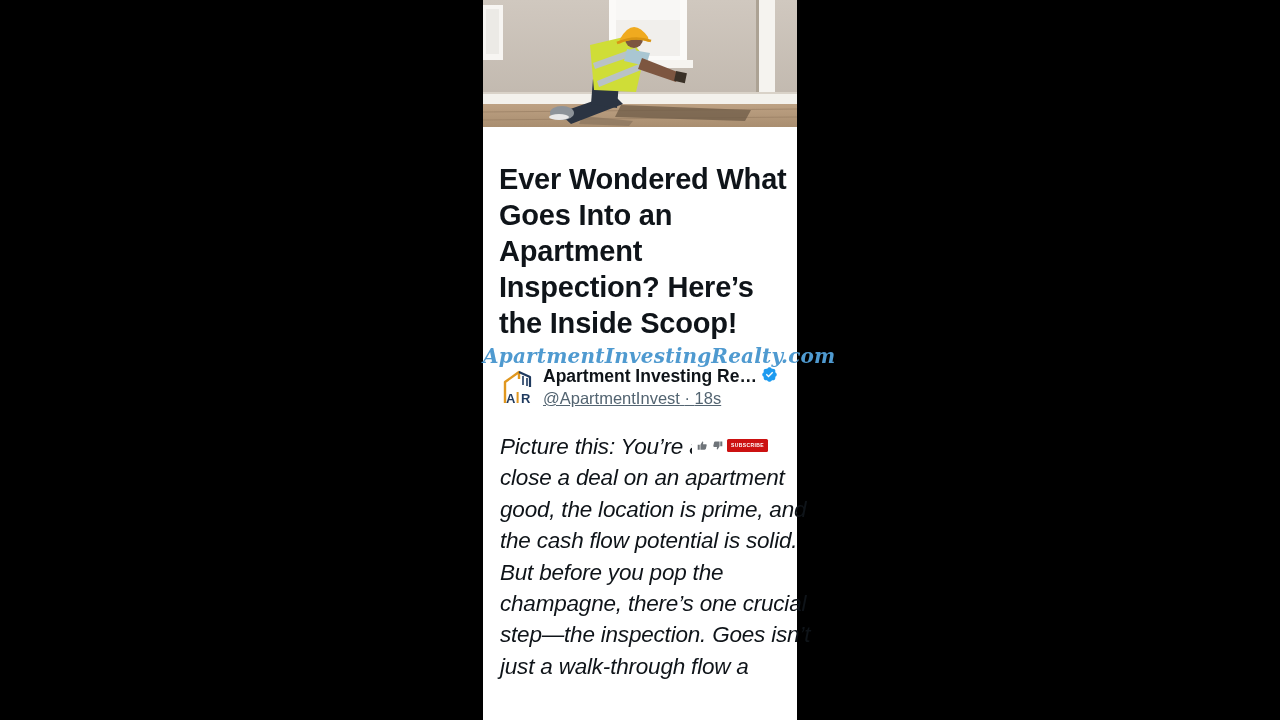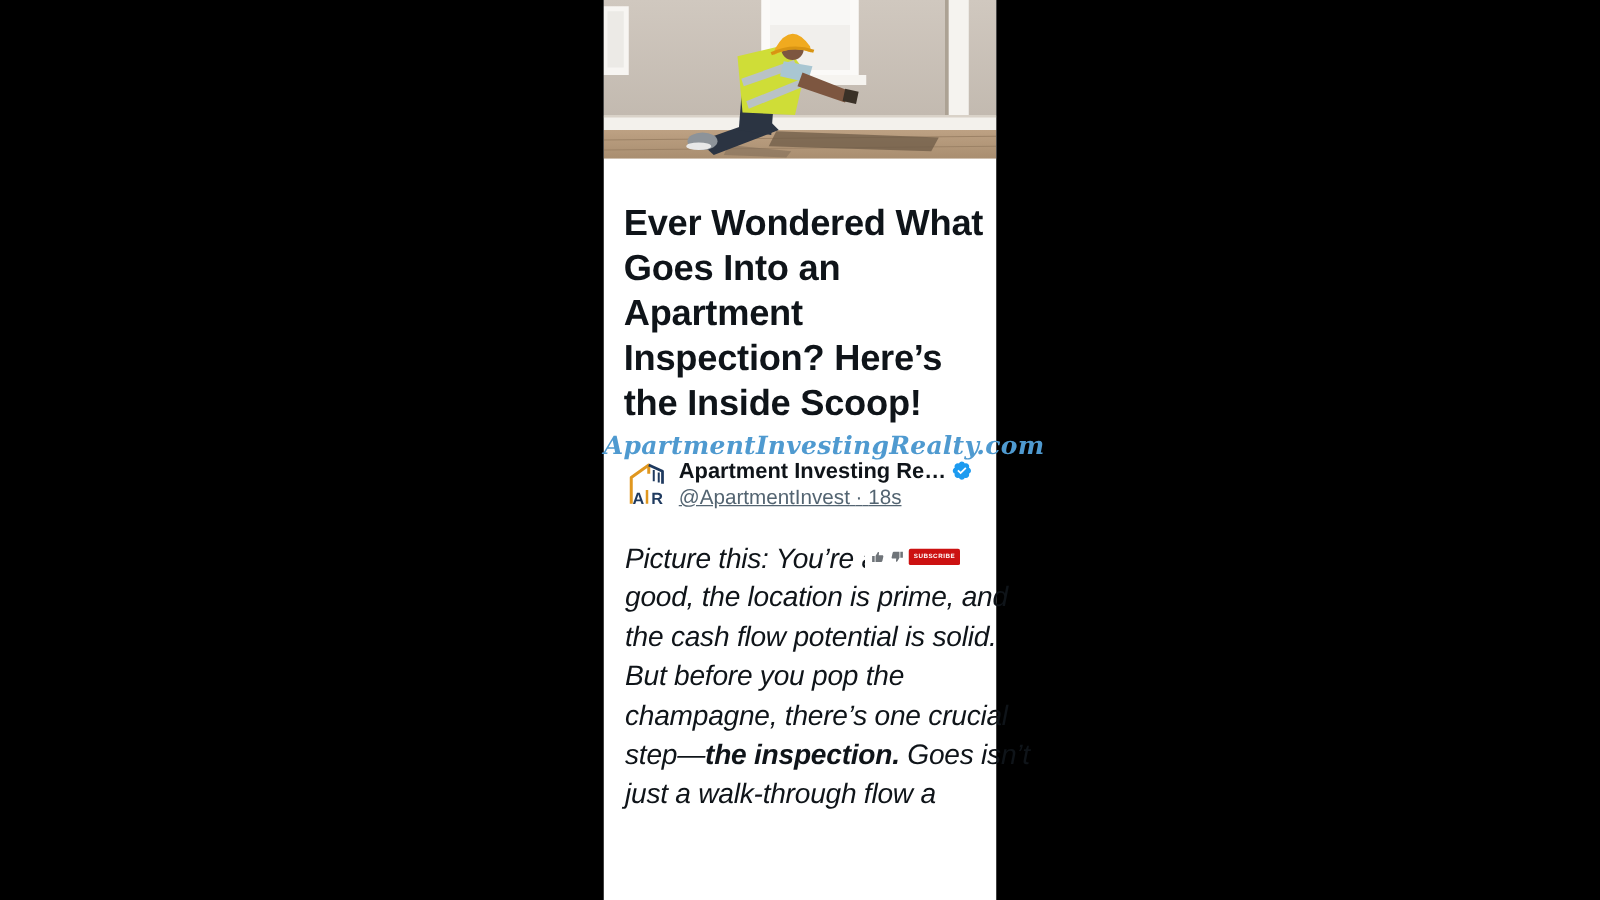--- a/index.html
+++ b/index.html
@@ -28,35 +28,35 @@
     position:absolute; left:0; top:344px; width:100%; 
     font-family:"DejaVu Serif", serif; font-style:italic; font-weight:700;
     font-size:20px; color:var(--watermark-blue, #4f9ad0); letter-spacing:0.2px;
   }
 
   .profile-row { position:absolute; left:15px; top:364px; width:284px; height:46px; }
   .logo { position:absolute; left:0; top:2px; width:40px; height:40px; }
   .name-line {
     position:absolute; left:45px; top:2px; width:239px;
     font-weight:700; font-size:17.5px; color:var(--text-black,#0f1419);
-    white-space:nowrap; display:flex; align-items:center; gap:4px;
+    white-space:nowrap; display:flex; gap:4px;
   }
   .verified { width:17px; height:17px; flex:0 0 auto; }
   .handle-line {
     position:absolute; left:45px; top:25px;
     font-size:16.5px; color:var(--handle-gray, #536471); white-space:nowrap;text-decoration:underline;
   }
 
   .body-text {
     position:absolute; left:17px; top:431px; width:295px;
     font-style:italic; font-size:22.5px; color:var(--text-black,#0f1419);
     letter-spacing:-0.2px;
   }
   .body-line { height:31.4px; line-height:31.4px; white-space:nowrap; }
-  .body-line strong { font-weight:700; }
+  .body-line strong { font-weight:400; }
 
   .yt-overlay {
     position:absolute; left:209px; top:432px; width:82px; height:26px;
     background:#ffffff; display:flex; align-items:center; gap:4px;
     padding-left:5px; box-sizing:border-box;
   }
   .thumb { width:11px; height:11px; flex:0 0 auto; }
   .subscribe-btn {
     flex:0 0 auto; background:var(--subscribe-red, #cc1111); color:#fff;
     font-size:5px; font-weight:700; letter-spacing:0.4px;
@@ -148,20 +148,21 @@
       </div>
       <div class="handle-line">
         <span>@ApartmentInvest</span>
         <span>·</span>
         <span>18s</span>
       </div>
     </div>
 
     <div class="body-text">
         <div class="body-line">Picture this: You’re abo</div>
+        <div class="body-line">close a deal on an apartment</div>
         <div class="body-line">good, the location is prime, and</div>
         <div class="body-line">the cash flow potential is solid.</div>
         <div class="body-line">But before you pop the</div>
         <div class="body-line">champagne, there’s one crucial</div>
         <div class="body-line"><span>step—</span><strong>the inspection.</strong><span> Goes isn’t</span></div>
         <div class="body-line">just a walk-through flow a</div>
       </div>
 
     <div class="yt-overlay">
       <svg class="thumb" viewBox="0 0 16 16" aria-hidden="true">

